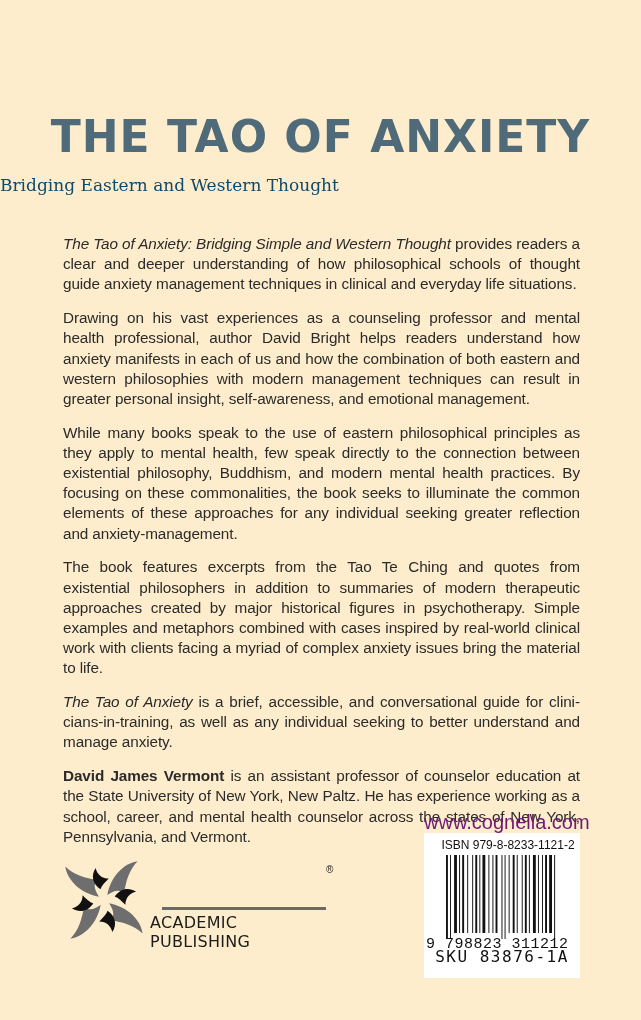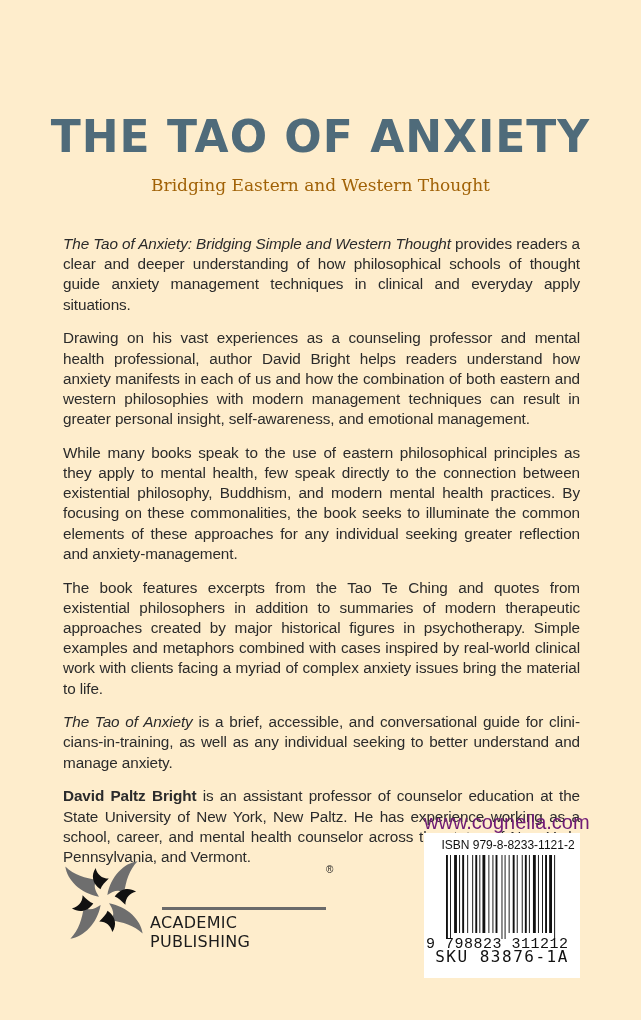--- a/index.html
+++ b/index.html
@@ -15,24 +15,23 @@
     text-align: center;
     font-family: "DejaVu Sans", sans-serif;
     font-weight: bold;
     font-size: 44px;
     letter-spacing: 1px;
     color: #4f6b7a;
     line-height: 52px;
   }
   .subtitle {
     position: absolute; top: 173px; left: 0; width: 641px;
-    text-align: center;
     font-family: "DejaVu Serif", serif;
     font-size: 17px;
-    color: #a16207;
+    color: #0c4a6e;
     line-height: 24px;
   }
   .body {
     position: absolute; top: 234px; left: 63px; width: 517px;
     font-family: "Liberation Sans", sans-serif;
     font-size: 15.3px;
     line-height: 20.2px;
     text-align: justify;
     color: #2b2b2b;
     letter-spacing: -0.1px;
@@ -102,26 +101,26 @@
     letter-spacing: 0.3px;
   }
 </style>
 </head>
 <body>
 
 <div class="title">THE TAO OF ANXIETY</div>
 <div class="subtitle">Bridging Eastern and Western Thought</div>
 
 <div class="body">
-  <p><em>The Tao of Anxiety: Bridging Simple and Western Thought</em><span> provides readers a clear and deeper understanding of how philosophical schools of thought guide anxiety management techniques in clinical and everyday apply situations.</span></p>
+  <p><em>The Tao of Anxiety: Bridging Simple and Western Thought</em><span> provides readers a clear and deeper understanding of how philosophical schools of thought guide anxiety management techniques in clinical and everyday life situations.</span></p>
   <p>Drawing on his vast experiences as a counseling professor and mental health professional, author David Bright helps readers understand how anxiety mani­fests in each of us and how the combination of both eastern and western philosophies with modern management techniques can result in greater personal insight, self-awareness, and emotional management.</p>
   <p>While many books speak to the use of eastern philosophical principles as they apply to mental health, few speak directly to the connection between existen­tial philosophy, Buddhism, and modern mental health practices. By focusing on these commonalities, the book seeks to illuminate the common elements of these approaches for any individual seeking greater reflection and anxiety-management.</p>
   <p>The book features excerpts from the Tao Te Ching and quotes from existential philosophers in addition to summaries of modern therapeutic approaches created by major historical figures in psychotherapy. Simple examples and metaphors combined with cases inspired by real-world clinical work with clients facing a myriad of complex anxiety issues bring the material to life.</p>
   <p><em>The Tao of Anxiety</em><span> is a brief, accessible, and conversational guide for clini­cians-in-training, as well as any individual seeking to better understand and manage anxiety.</span></p>
-  <p><strong>David Paltz Bright</strong><span> is an assistant professor of counselor education at the State University of New York, New Paltz. He has experience working as a school, career, and mental health counselor across the states of New York, Pennsylvania, and Vermont.</span></p>
+  <p><strong>David James Vermont</strong><span> is an assistant professor of counselor education at the State University of New York, New Paltz. He has experience working as a school, career, and mental health counselor across the states of New York, Pennsylvania, and Vermont.</span></p>
 </div>
 
 <div class="website">www.cognella.com</div>
 
 <div class="barcode-box">
   <div class="isbn">ISBN 979-8-8233-1121-2</div>
   <svg class="bars" viewBox="0 0 116 84" preserveAspectRatio="none">
       <rect x="0" y="0" width="1.9" height="84" fill="#111"></rect>
       <rect x="4.05" y="0" width="0.95" height="84" fill="#111"></rect>
       <rect x="8.1" y="0" width="2.8499999999999996" height="78" fill="#111"></rect>

